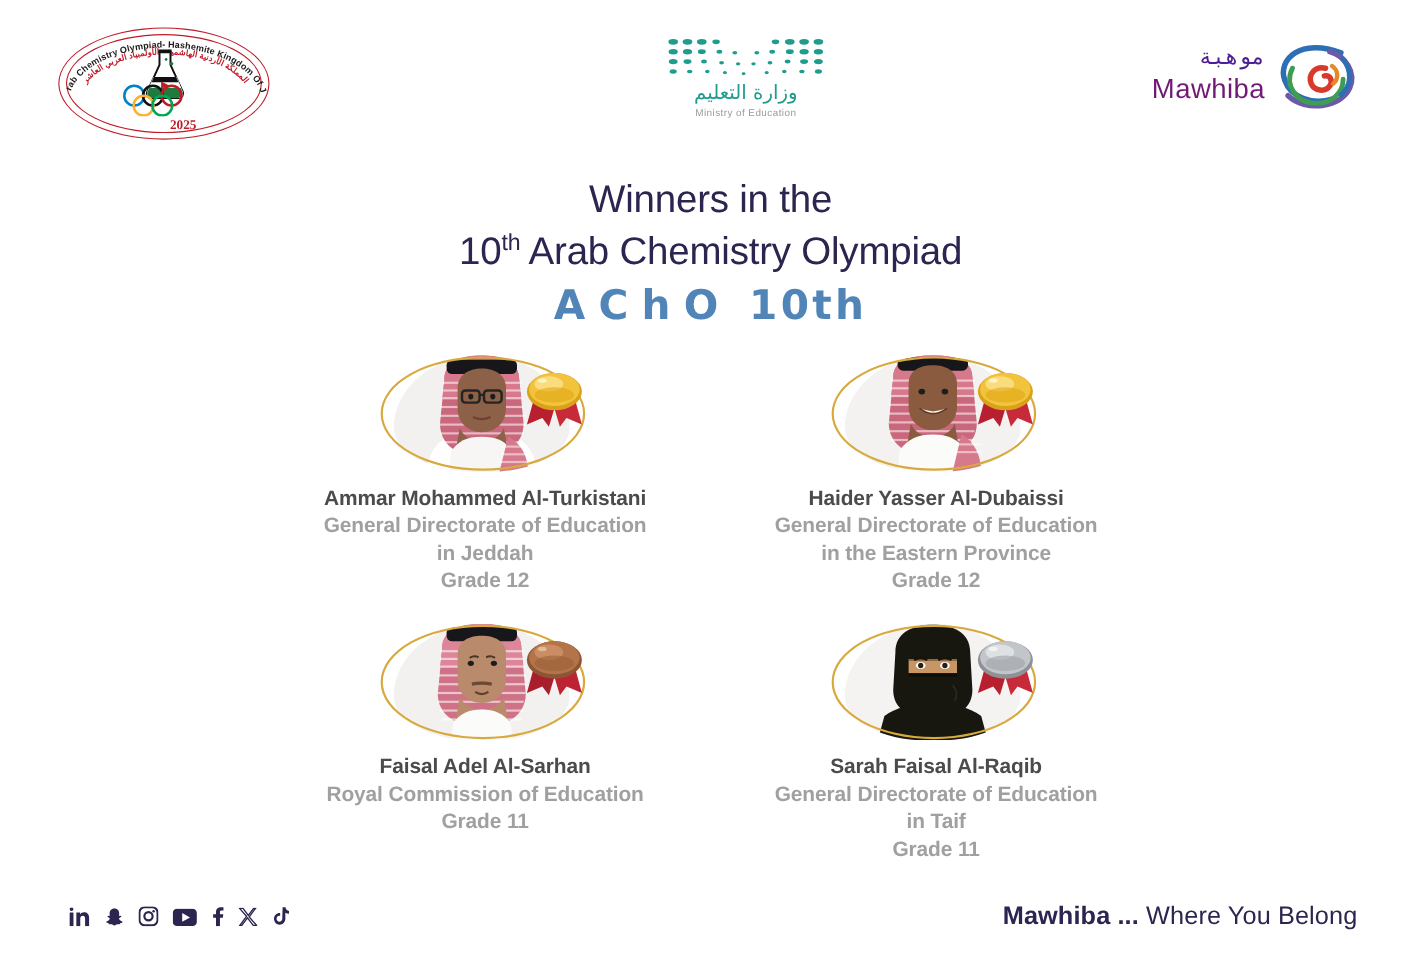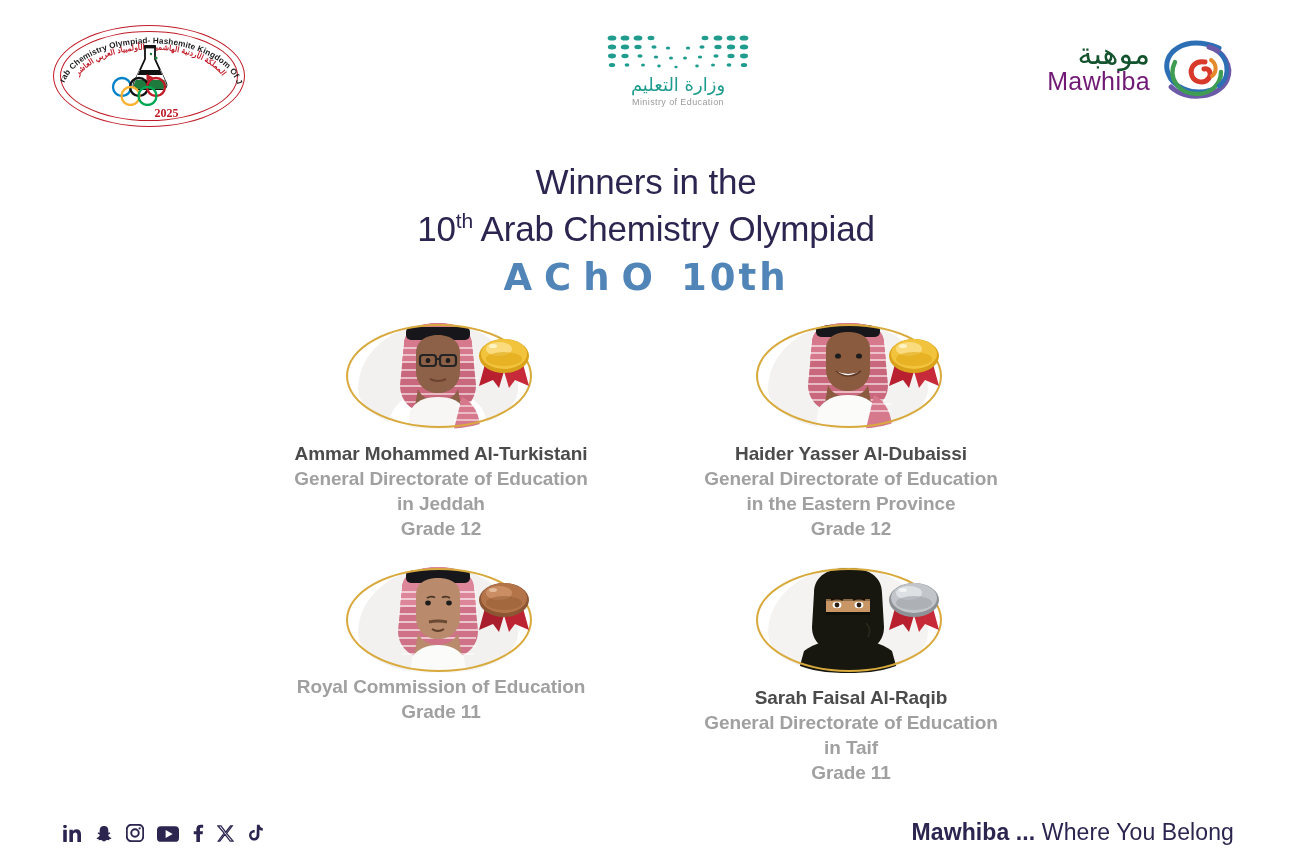--- a/index.html
+++ b/index.html
@@ -116,25 +116,25 @@
     width: 215px;
     height: 72px;
   }
   .mw-words {
     position: absolute;
     left: 0; top: 2px;
     width: 128px;
     text-align: right;
   }
   .mw-ar {
-    font-size: 30px;
-    color: #14532d;
+    font-size: 20px;
+    color: #4c1d95;
     direction: rtl;
     line-height: 28px;
-    font-family: Liberation Sans, sans-serif;
+    font-family: Liberation Mono, monospace;
     font-weight: 500;
   }
   .mw-en {
     font-size: 25px;
     color: #701a75;
     line-height: 27px;
     letter-spacing: 0.4px;
     font-family: "Liberation Sans", sans-serif;
   }
   .mw-mark {
@@ -542,20 +542,21 @@
         <svg class="medal" viewBox="0 0 62 64">
           <path d="M12 34 L6 56 L20 50 L26 58 L32 38 Z" fill="#a81e2c"></path>
           <path d="M50 34 L56 56 L42 50 L36 58 L30 38 Z" fill="#bd2433"></path>
           <ellipse cx="31" cy="26" rx="25" ry="17" fill="#8c5533"></ellipse>
           <ellipse cx="31" cy="24" rx="23" ry="15" fill="#b4744a"></ellipse>
           <ellipse cx="26" cy="19" rx="13" ry="7" fill="#cf9369" opacity="0.85"></ellipse>
           <ellipse cx="31" cy="29" rx="18" ry="7" fill="#9a6038" opacity="0.6"></ellipse>
           <ellipse cx="20" cy="16" rx="4" ry="2" fill="#e6c0a0" opacity="0.9"></ellipse>
         </svg>
       </div>
+      <div class="winner-name">Faisal Adel Al-Sarhan</div>
       <div class="winner-org">Royal Commission of Education</div>
       <div class="winner-grade">Grade 11</div>
     </div>
 
     <div class="winner">
       <div class="photo-wrap">
         <div class="oval-ring"></div>
         <div class="photo-clip">
           <svg viewBox="0 0 160 106" width="160" height="106">
             <rect width="160" height="106" fill="#f4f3f1"></rect>

